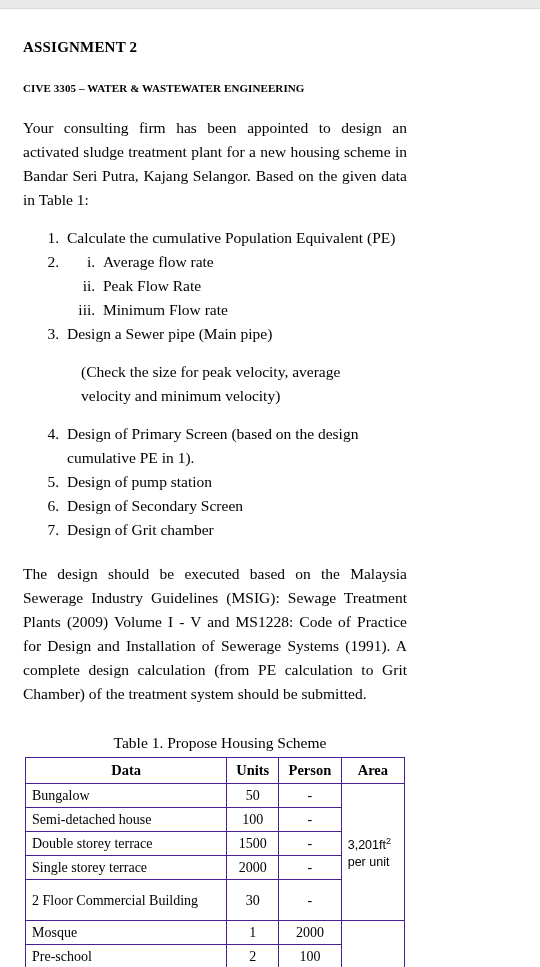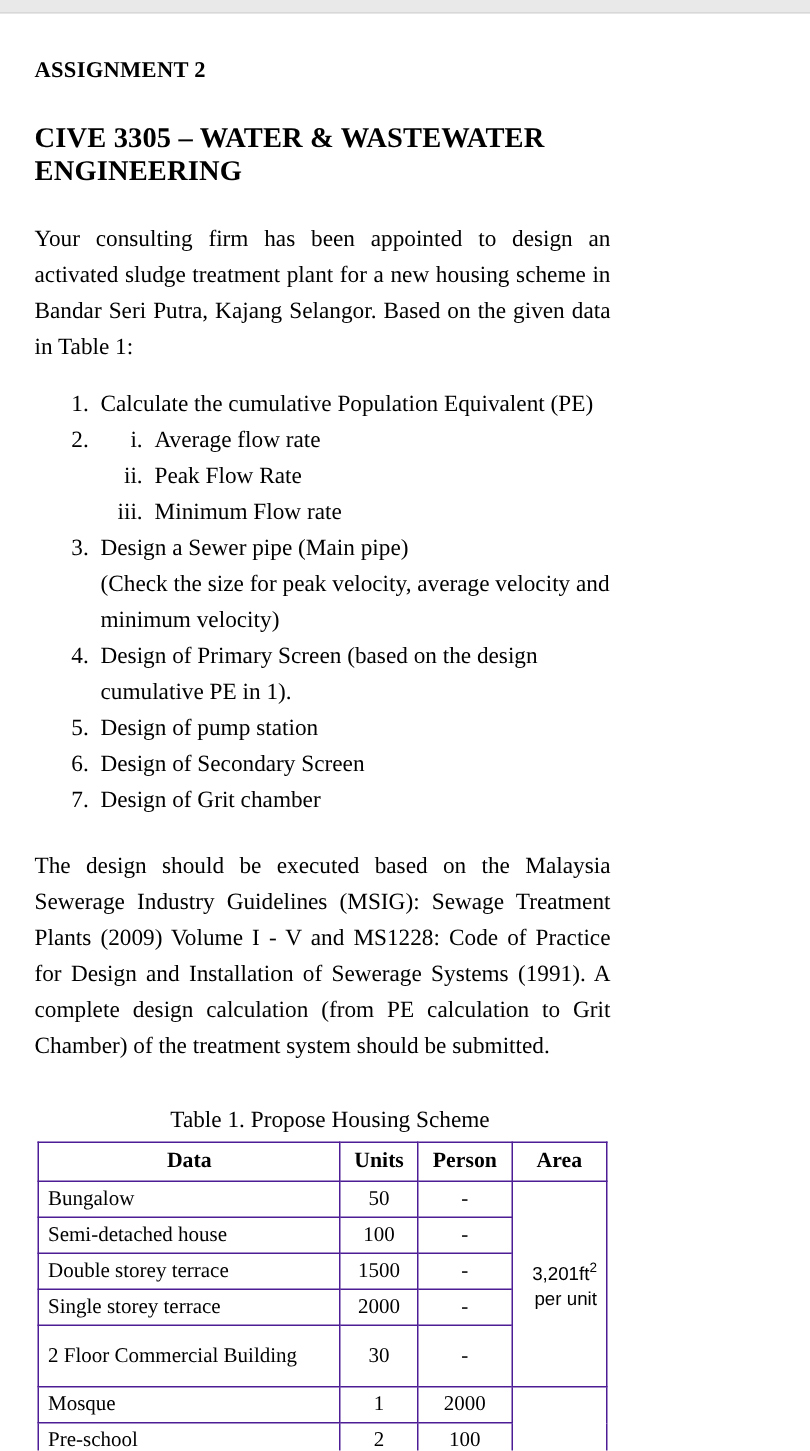--- a/index.html
+++ b/index.html
@@ -26,21 +26,21 @@
     width: 429px;
   }
   .h-title {
     font-weight: bold;
     font-size: 15px;
     letter-spacing: 0.2px;
     margin: 12px 0 0 0;
   }
   .h-sub {
     font-weight: bold;
-    font-size: 19px;
+    font-size: 11px;
     margin: 26px 0 0 0;
     letter-spacing: 0.1px;
   }
   .para {
     font-size: 15.5px;
     line-height: 24px;
     text-align: justify;
     margin: 22px 0 0 0;
   }
   .para-2 {
@@ -61,21 +61,21 @@
   }
   ol.roman {
     list-style-type: lower-roman;
     padding-left: 32px;
     margin: 0;
   }
   ol.roman > li {
     padding-left: 4px;
   }
   .sub-note {
-    margin: 0;
+    margin: 14px;
   }
   .table-caption {
     text-align: center;
     font-size: 15.5px;
     margin: 28px 0 5px 0;
     padding-left: 10px;
   }
   table.scheme {
     border-collapse: collapse;
     margin: 0 auto;
@@ -95,21 +95,21 @@
     padding: 3px 6px;
   }
   td.data-cell {
     text-align: left;
     padding-left: 8px;
   }
   td.num-cell {
     text-align: center;
   }
   td.area-cell {
-    text-align: right;
+    text-align: left;
     font-size: 12.5px;
     line-height: 17px;
     font-family: "Liberation Sans", sans-serif;
   }
   .row-tall td {
     height: 36px;
   }
   sup {
     font-size: 9px;
     vertical-align: super;

